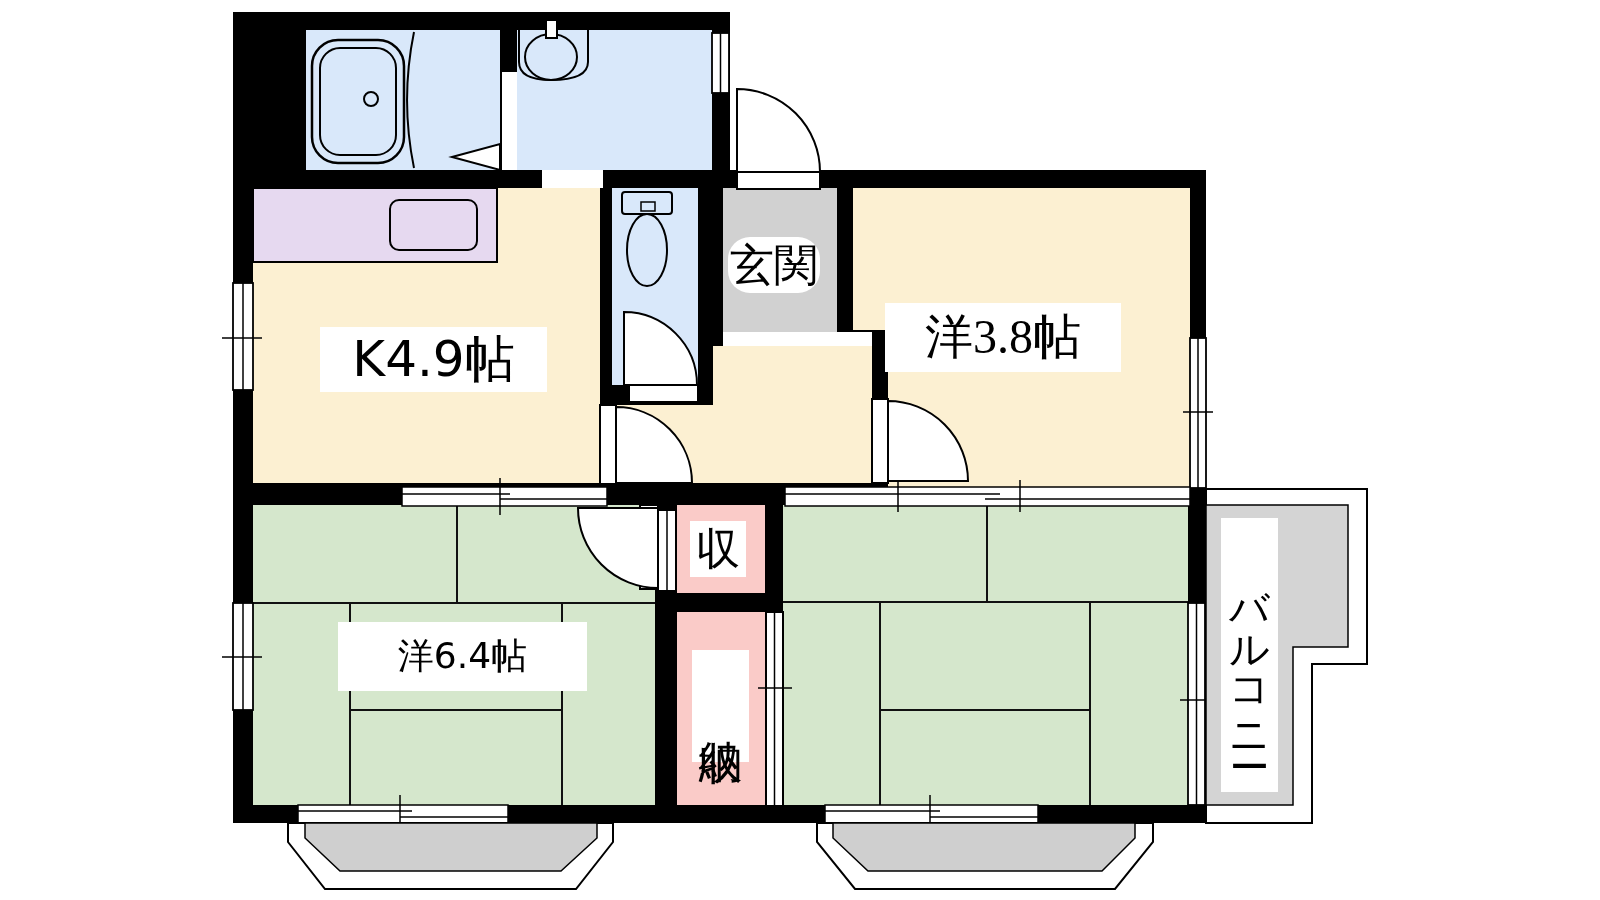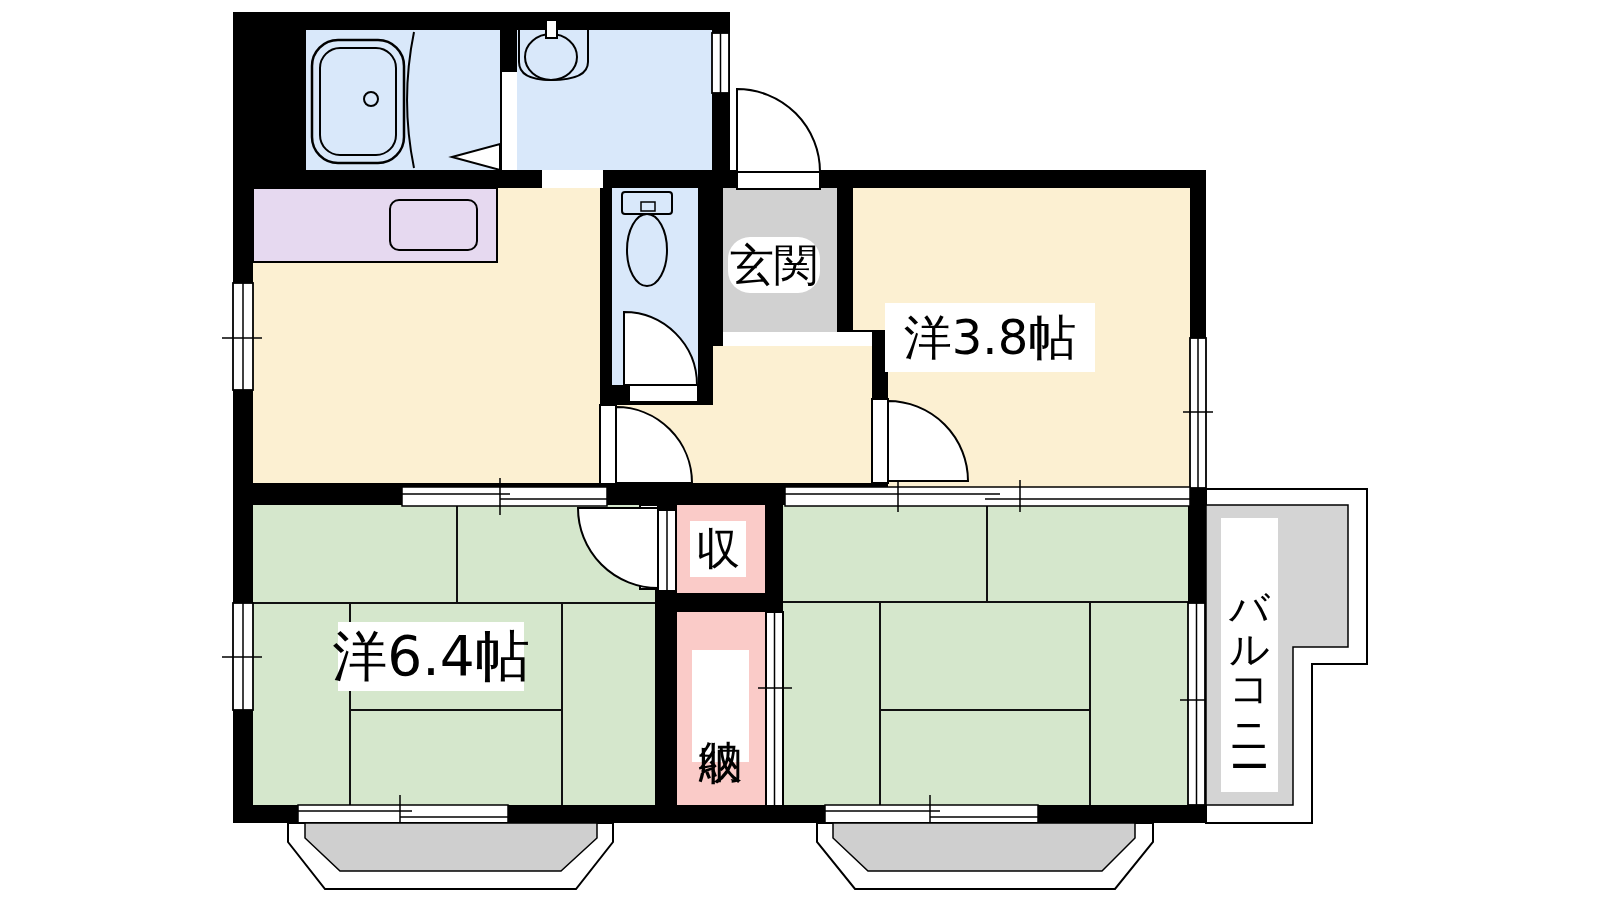--- a/index.html
+++ b/index.html
@@ -173,26 +173,27 @@
     </g>
 
     <g>
       <polygon points="288,823 613,823 613,842 576,889 325,889 288,842" fill="#fff" stroke="#000" stroke-width="2"></polygon>
       <polygon points="305,823 597,823 597,838 561,871 340,871 305,838" fill="var(--bay-window-gray)" stroke="#000" stroke-width="1.5"></polygon>
       <polygon points="817,823 1153,823 1153,842 1115,889 855,889 817,842" fill="#fff" stroke="#000" stroke-width="2"></polygon>
       <polygon points="833,823 1135,823 1135,838 1102,871 868,871 833,838" fill="var(--bay-window-gray)" stroke="#000" stroke-width="1.5"></polygon>
     </g>
   </svg>
 
+  <div class="room-label" style="left:320px;top:327px;width:227px;height:65px;font-size:50px;">K4.9帖</div>
 
   <div class="room-label" style="left:728px;top:237px;width:92px;height:56px;font-size:44px;border-radius:22px;">玄関</div>
 
-  <div class="room-label" style="left:885px;top:303px;width:210px;height:69px;font-size:48px;">洋3.8帖</div>
+  <div class="room-label" style="left:885px;top:303px;width:236px;height:69px;font-size:48px;font-family:Liberation Serif, serif;">洋3.8帖</div>
 
-  <div class="room-label" style="left:338px;top:622px;width:186px;height:69px;font-size:55px;">洋6.4帖</div>
+  <div class="room-label" style="left:338px;top:622px;width:249px;height:69px;font-size:36px;">洋6.4帖</div>
 
 
   <div class="room-label" style="left:690px;top:521px;width:56px;height:56px;font-size:44px;">収</div>
 
   <div class="room-label vertical" style="left:692px;top:650px;width:57px;height:112px;font-size:44px;">収納</div>
 
   <div class="room-label vertical" style="left:1221px;top:518px;width:57px;height:274px;font-size:40px;">バルコニー</div>
 </div>
 
 </body></html>

